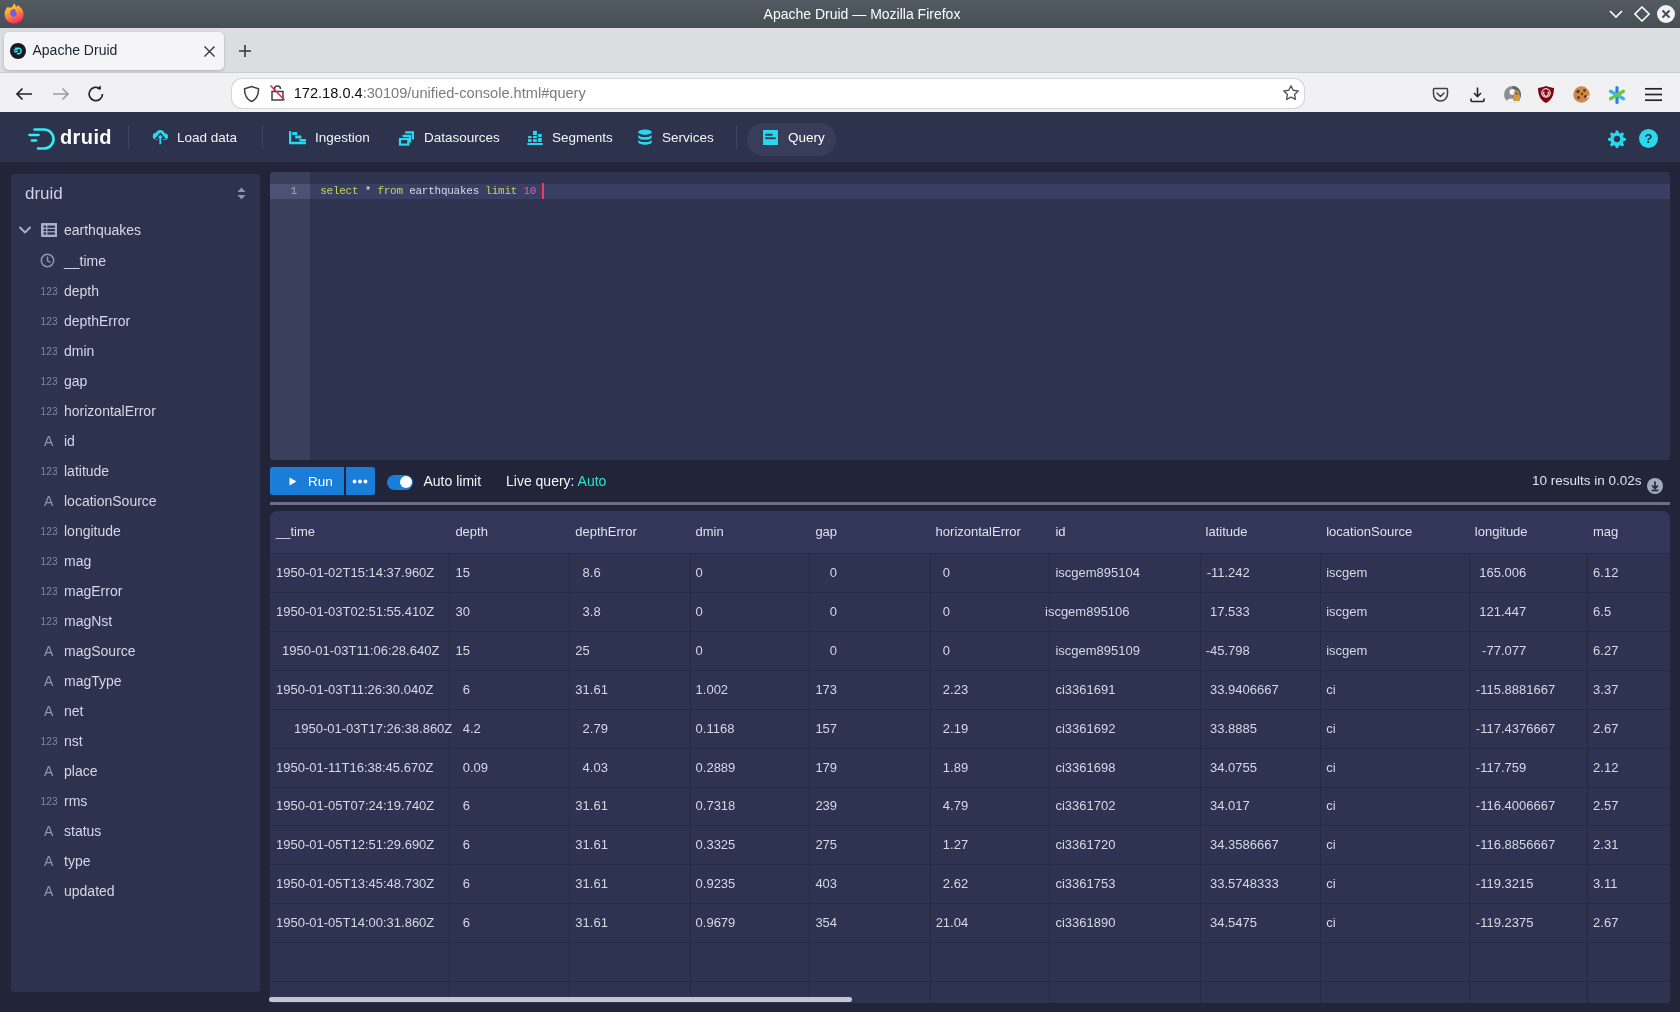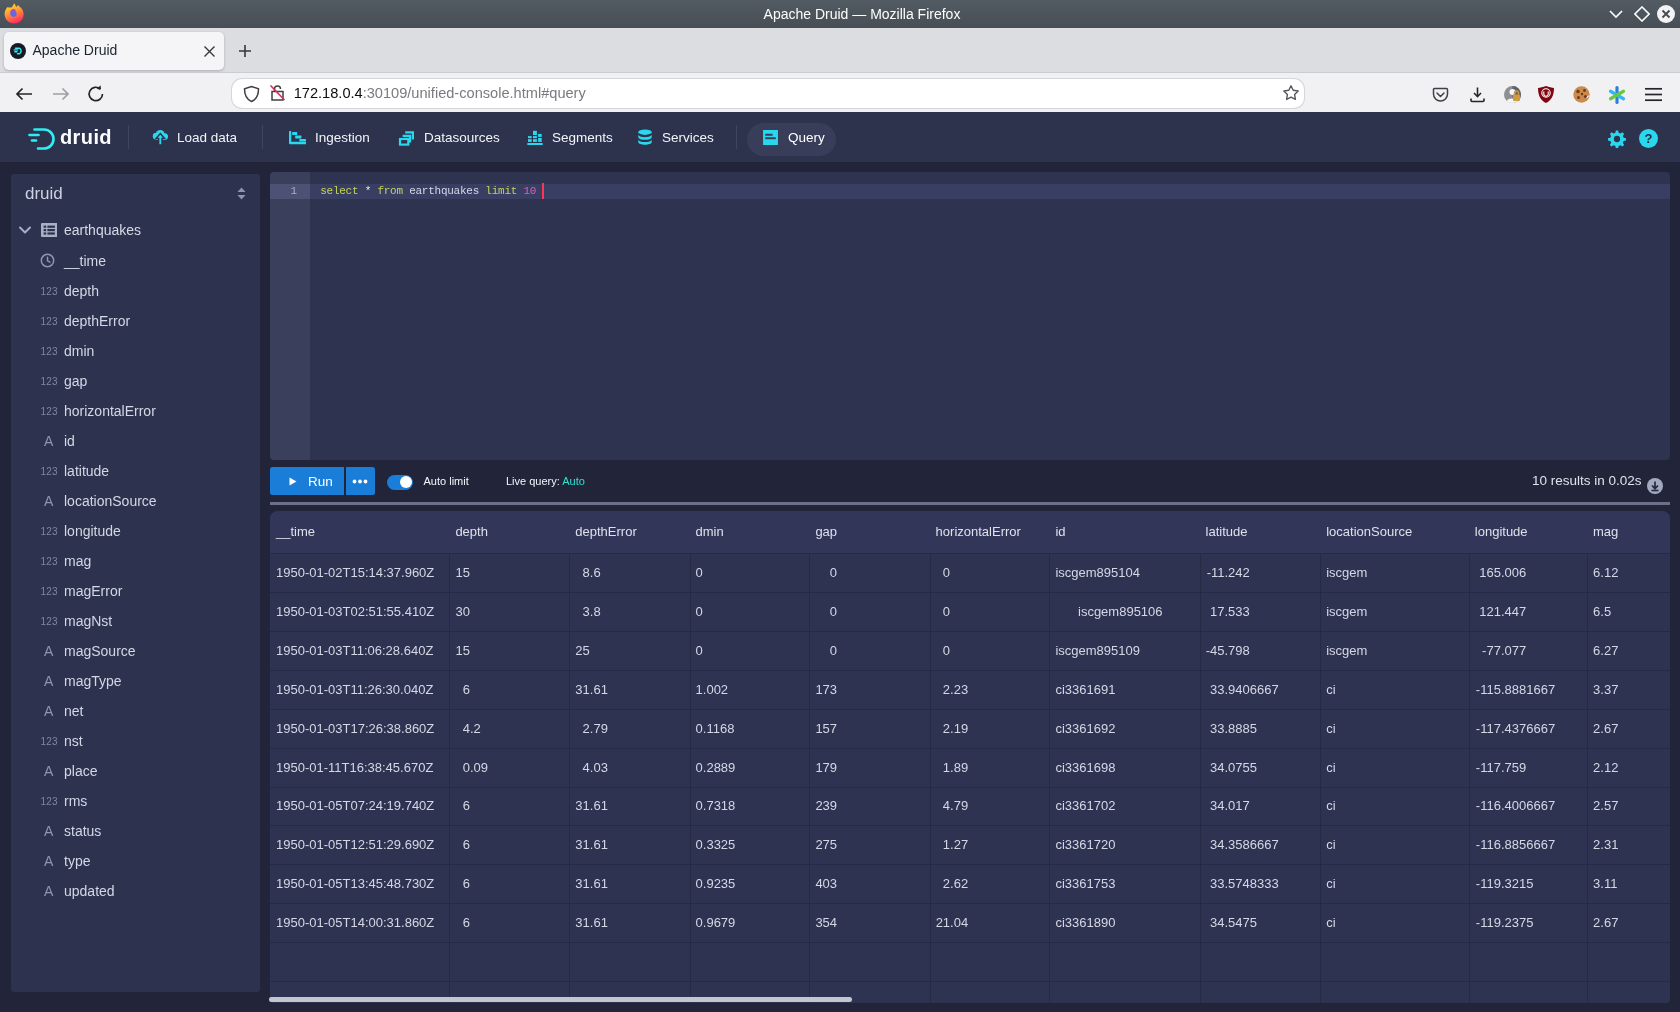--- a/index.html
+++ b/index.html
@@ -42,21 +42,21 @@
 #code .num { color:#e05cb5; }
 #code .op { color:#e8e9f0; }
 #cursor { position:absolute; left:272.2px; top:11px; width:2px; height:16px; background:#ff3352; }
 
 
 #runbtn { position:absolute; left:270px; top:467px; width:74px; height:28px; background:#1a7dd8; border-radius:2.5px 0 0 2.5px; color:#ffffff; font-size:13.5px;text-align:center; }
 #runbtn span { position:absolute; left:38px; top:50%; transform:translateY(-50%); }
 #morebtn { position:absolute; left:345.5px; top:467px; width:29.5px; height:28px; background:#1a7dd8; border-radius:0 2.5px 2.5px 0; }
 #toggle { position:absolute; left:387px; top:474.5px; width:26px; height:15px; background:#1a7dd8; border-radius:8px; }
 #toggle .knob { position:absolute; right:1.5px; top:1.5px; width:12px; height:12px; background:#fff; border-radius:50%; }
-.rbtext { position:absolute; top:467px; height:28px; line-height:28px; color:#f3f6fa; font-size:11px; }
+.rbtext { position:absolute; top:467px; height:28px; line-height:28px; color:#f3f6fa; font-size:14px; }
 #results { position:absolute; top:467px; height:28px; line-height:28px; color:#dfe2ec; font-size:13.5px; }
 
 #splitter { position:absolute; left:270px; top:501.5px; width:1400px; height:3.5px; background:#6b7088; }
 
 
 #rtable { position:absolute; left:270px; top:510.5px; width:1400px; height:492px; background:#2f3352; border-radius:8px 8px 4px 4px; overflow:hidden; }
 .thead { position:absolute; left:0; width:1400px; background:#323659; }
 .vline { position:absolute; top:0; width:1px; height:492px; background:#262b45; }
 .hline { position:absolute; left:0; width:1400px; height:1px; background:#262b45; }
 .hcell { position:absolute; display:flex; align-items:center; font-size:13px; color:#dee1eb; }
@@ -452,27 +452,27 @@
 <span class="cell" style="left:1056.2px;top:42.8px">iscgem</span>
 <span class="cell" style="left:1204.8px;top:42.8px"><span class="ip" style="width:26.1px">165</span>.006</span>
 <span class="cell" style="left:1323.0px;top:42.8px"><span class="ip" style="width:7.3px">6</span>.12</span>
 <div class="hline" style="top:81.7px"></div>
 <span class="cell" style="left:6.0px;top:81.7px">1950-01-03T02:51:55.410Z</span>
 <span class="cell" style="left:185.4px;top:81.7px"><span class="ip" style="width:14.5px">30</span></span>
 <span class="cell" style="left:305.3px;top:81.7px"><span class="ip" style="width:14.5px">3</span>.8</span>
 <span class="cell" style="left:425.5px;top:81.7px"><span class="ip" style="width:7.3px">0</span></span>
 <span class="cell" style="left:545.4px;top:81.7px"><span class="ip" style="width:21.7px">0</span></span>
 <span class="cell" style="left:665.6px;top:81.7px"><span class="ip" style="width:14.5px">0</span></span>
-<span class="cell" style="left:808px;top:81.7px">iscgem895106</span>
+<span class="cell" style="left:775px;top:81.7px">iscgem895106</span>
 <span class="cell" style="left:935.6px;top:81.7px"><span class="ip" style="width:18.9px">17</span>.533</span>
 <span class="cell" style="left:1056.2px;top:81.7px">iscgem</span>
 <span class="cell" style="left:1204.8px;top:81.7px"><span class="ip" style="width:26.1px">121</span>.447</span>
 <span class="cell" style="left:1323.0px;top:81.7px"><span class="ip" style="width:7.3px">6</span>.5</span>
 <div class="hline" style="top:120.5px"></div>
-<span class="cell" style="left:6.0px;top:120.5px">1950-01-03T11:06:28.640Z</span>
+<span class="cell" style="left:12px;top:120.5px">1950-01-03T11:06:28.640Z</span>
 <span class="cell" style="left:185.4px;top:120.5px"><span class="ip" style="width:14.5px">15</span></span>
 <span class="cell" style="left:305.3px;top:120.5px"><span class="ip" style="width:14.5px">25</span></span>
 <span class="cell" style="left:425.5px;top:120.5px"><span class="ip" style="width:7.3px">0</span></span>
 <span class="cell" style="left:545.4px;top:120.5px"><span class="ip" style="width:21.7px">0</span></span>
 <span class="cell" style="left:665.6px;top:120.5px"><span class="ip" style="width:14.5px">0</span></span>
 <span class="cell" style="left:785.4px;top:120.5px">iscgem895109</span>
 <span class="cell" style="left:935.6px;top:120.5px"><span class="ip" style="width:18.9px">-45</span>.798</span>
 <span class="cell" style="left:1056.2px;top:120.5px">iscgem</span>
 <span class="cell" style="left:1204.8px;top:120.5px"><span class="ip" style="width:26.1px">-77</span>.077</span>
 <span class="cell" style="left:1323.0px;top:120.5px"><span class="ip" style="width:7.3px">6</span>.27</span>
@@ -482,21 +482,21 @@
 <span class="cell" style="left:305.3px;top:159.4px"><span class="ip" style="width:14.5px">31</span>.61</span>
 <span class="cell" style="left:425.5px;top:159.4px"><span class="ip" style="width:7.3px">1</span>.002</span>
 <span class="cell" style="left:545.4px;top:159.4px"><span class="ip" style="width:21.7px">173</span></span>
 <span class="cell" style="left:665.6px;top:159.4px"><span class="ip" style="width:14.5px">2</span>.23</span>
 <span class="cell" style="left:785.4px;top:159.4px">ci3361691</span>
 <span class="cell" style="left:935.6px;top:159.4px"><span class="ip" style="width:18.9px">33</span>.9406667</span>
 <span class="cell" style="left:1056.2px;top:159.4px">ci</span>
 <span class="cell" style="left:1204.8px;top:159.4px"><span class="ip" style="width:26.1px">-115</span>.8881667</span>
 <span class="cell" style="left:1323.0px;top:159.4px"><span class="ip" style="width:7.3px">3</span>.37</span>
 <div class="hline" style="top:198.3px"></div>
-<span class="cell" style="left:6.0px;top:198.3px">1950-01-03T17:26:38.860Z</span>
+<span class="cell" style="left:24px;top:198.3px">1950-01-03T17:26:38.860Z</span>
 <span class="cell" style="left:185.4px;top:198.3px"><span class="ip" style="width:14.5px">4</span>.2</span>
 <span class="cell" style="left:305.3px;top:198.3px"><span class="ip" style="width:14.5px">2</span>.79</span>
 <span class="cell" style="left:425.5px;top:198.3px"><span class="ip" style="width:7.3px">0</span>.1168</span>
 <span class="cell" style="left:545.4px;top:198.3px"><span class="ip" style="width:21.7px">157</span></span>
 <span class="cell" style="left:665.6px;top:198.3px"><span class="ip" style="width:14.5px">2</span>.19</span>
 <span class="cell" style="left:785.4px;top:198.3px">ci3361692</span>
 <span class="cell" style="left:935.6px;top:198.3px"><span class="ip" style="width:18.9px">33</span>.8885</span>
 <span class="cell" style="left:1056.2px;top:198.3px">ci</span>
 <span class="cell" style="left:1204.8px;top:198.3px"><span class="ip" style="width:26.1px">-117</span>.4376667</span>
 <span class="cell" style="left:1323.0px;top:198.3px"><span class="ip" style="width:7.3px">2</span>.67</span>

